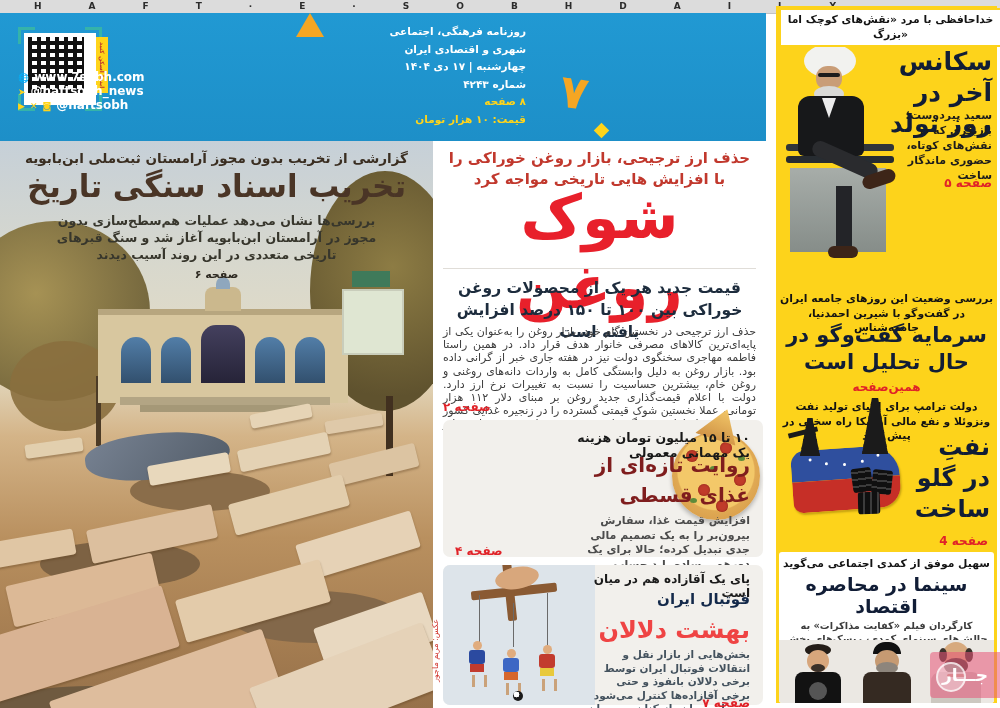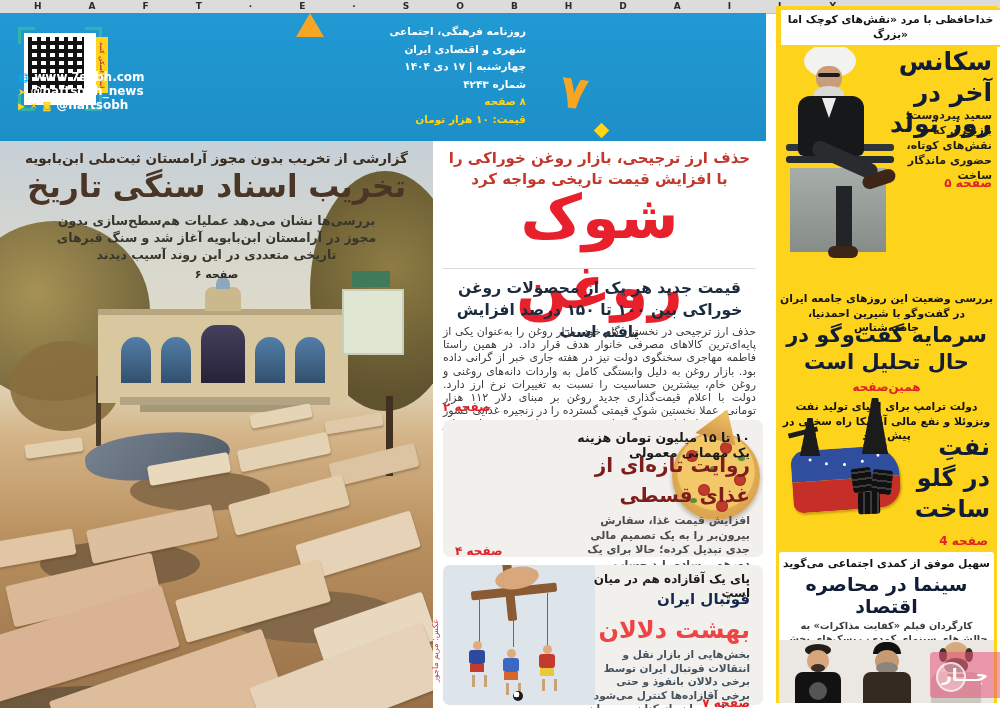--- a/index.html
+++ b/index.html
@@ -189,21 +189,21 @@
     <div class="slab" style="left:55px;top:522px;width:225px;height:76px;background:#debd9d;transform:rotate(-19deg);"></div>
     <div class="slab" style="left:255px;top:512px;width:185px;height:68px;background:#e5d2b8;transform:rotate(-21deg);"></div>
     <div class="slab" style="left:-15px;top:395px;width:90px;height:26px;background:#e0c6a4;transform:rotate(-10deg);"></div>
   </div>
 
   <div id="lk" class="abs rtl">گزارشی از تخریب بدون مجوز آرامستان ثبت‌ملی ابن‌بابویه</div>
   <div id="lh" class="abs rtl">تخریب اسناد سنگی تاریخ</div>
   <div id="ls" class="abs rtl">بررسی‌ها نشان می‌دهد عملیات هم‌سطح‌سازی بدون مجوز در آرامستان ابن‌بابویه آغاز شد و سنگ قبرهای تاریخی متعددی در این روند آسیب دیدند</div>
   <div id="lp" class="abs rtl">صفحه ۶</div>
 
-  <div id="mk" class="abs rtl">حذف ارز ترجیحی، بازار روغن خوراکی را با افزایش قیمت تاریخی مواجه کرد</div>
+  <div id="mk" class="abs rtl">حذف ارز ترجیحی، بازار روغن خوراکی را با افزایش هایی تاریخی مواجه کرد</div>
   <div id="mh" class="abs rtl">شوک روغن</div>
   <div id="ms" class="abs rtl">قیمت جدید هر یک از محصولات روغن خوراکی بین ۱۰۰ تا ۱۵۰ درصد افزایش یافته است</div>
   <div id="mb" class="abs rtl">حذف ارز ترجیحی در نخستین گام خود، بازار روغن را به‌عنوان یکی از پایه‌ای‌ترین کالاهای مصرفی خانوار هدف قرار داد. در همین راستا فاطمه مهاجری سخنگوی دولت نیز در هفته جاری خبر از گرانی داده بود. بازار روغن به دلیل وابستگی کامل به واردات دانه‌های روغنی و روغن خام، بیشترین حساسیت را نسبت به تغییرات نرخ ارز دارد. دولت با اعلام قیمت‌گذاری جدید روغن بر مبنای دلار ۱۱۲ هزار تومانی، عملا نخستین شوک قیمتی گسترده را در زنجیره غذایی کشور رقم زد که فاصله‌ای چشمگیر با نرخ ۲۸۵۰۰ تومانی پیشین دارد و اثر آن به‌سرعت در سبد مصرفی خانوارها قابل مشاهده است...</div>
   <div id="mp" class="abs"><span class="pagemark">صفحه ۲</span></div>
 
   <div class="abs graybox" style="left:443px;top:420px;width:320px;height:137px;"></div>
   <div id="pizza" class="abs">
     <span class="pep" style="left:14px;top:18px;"></span>
     <span class="pep" style="left:48px;top:10px;"></span>
     <span class="pep" style="left:62px;top:42px;"></span>

